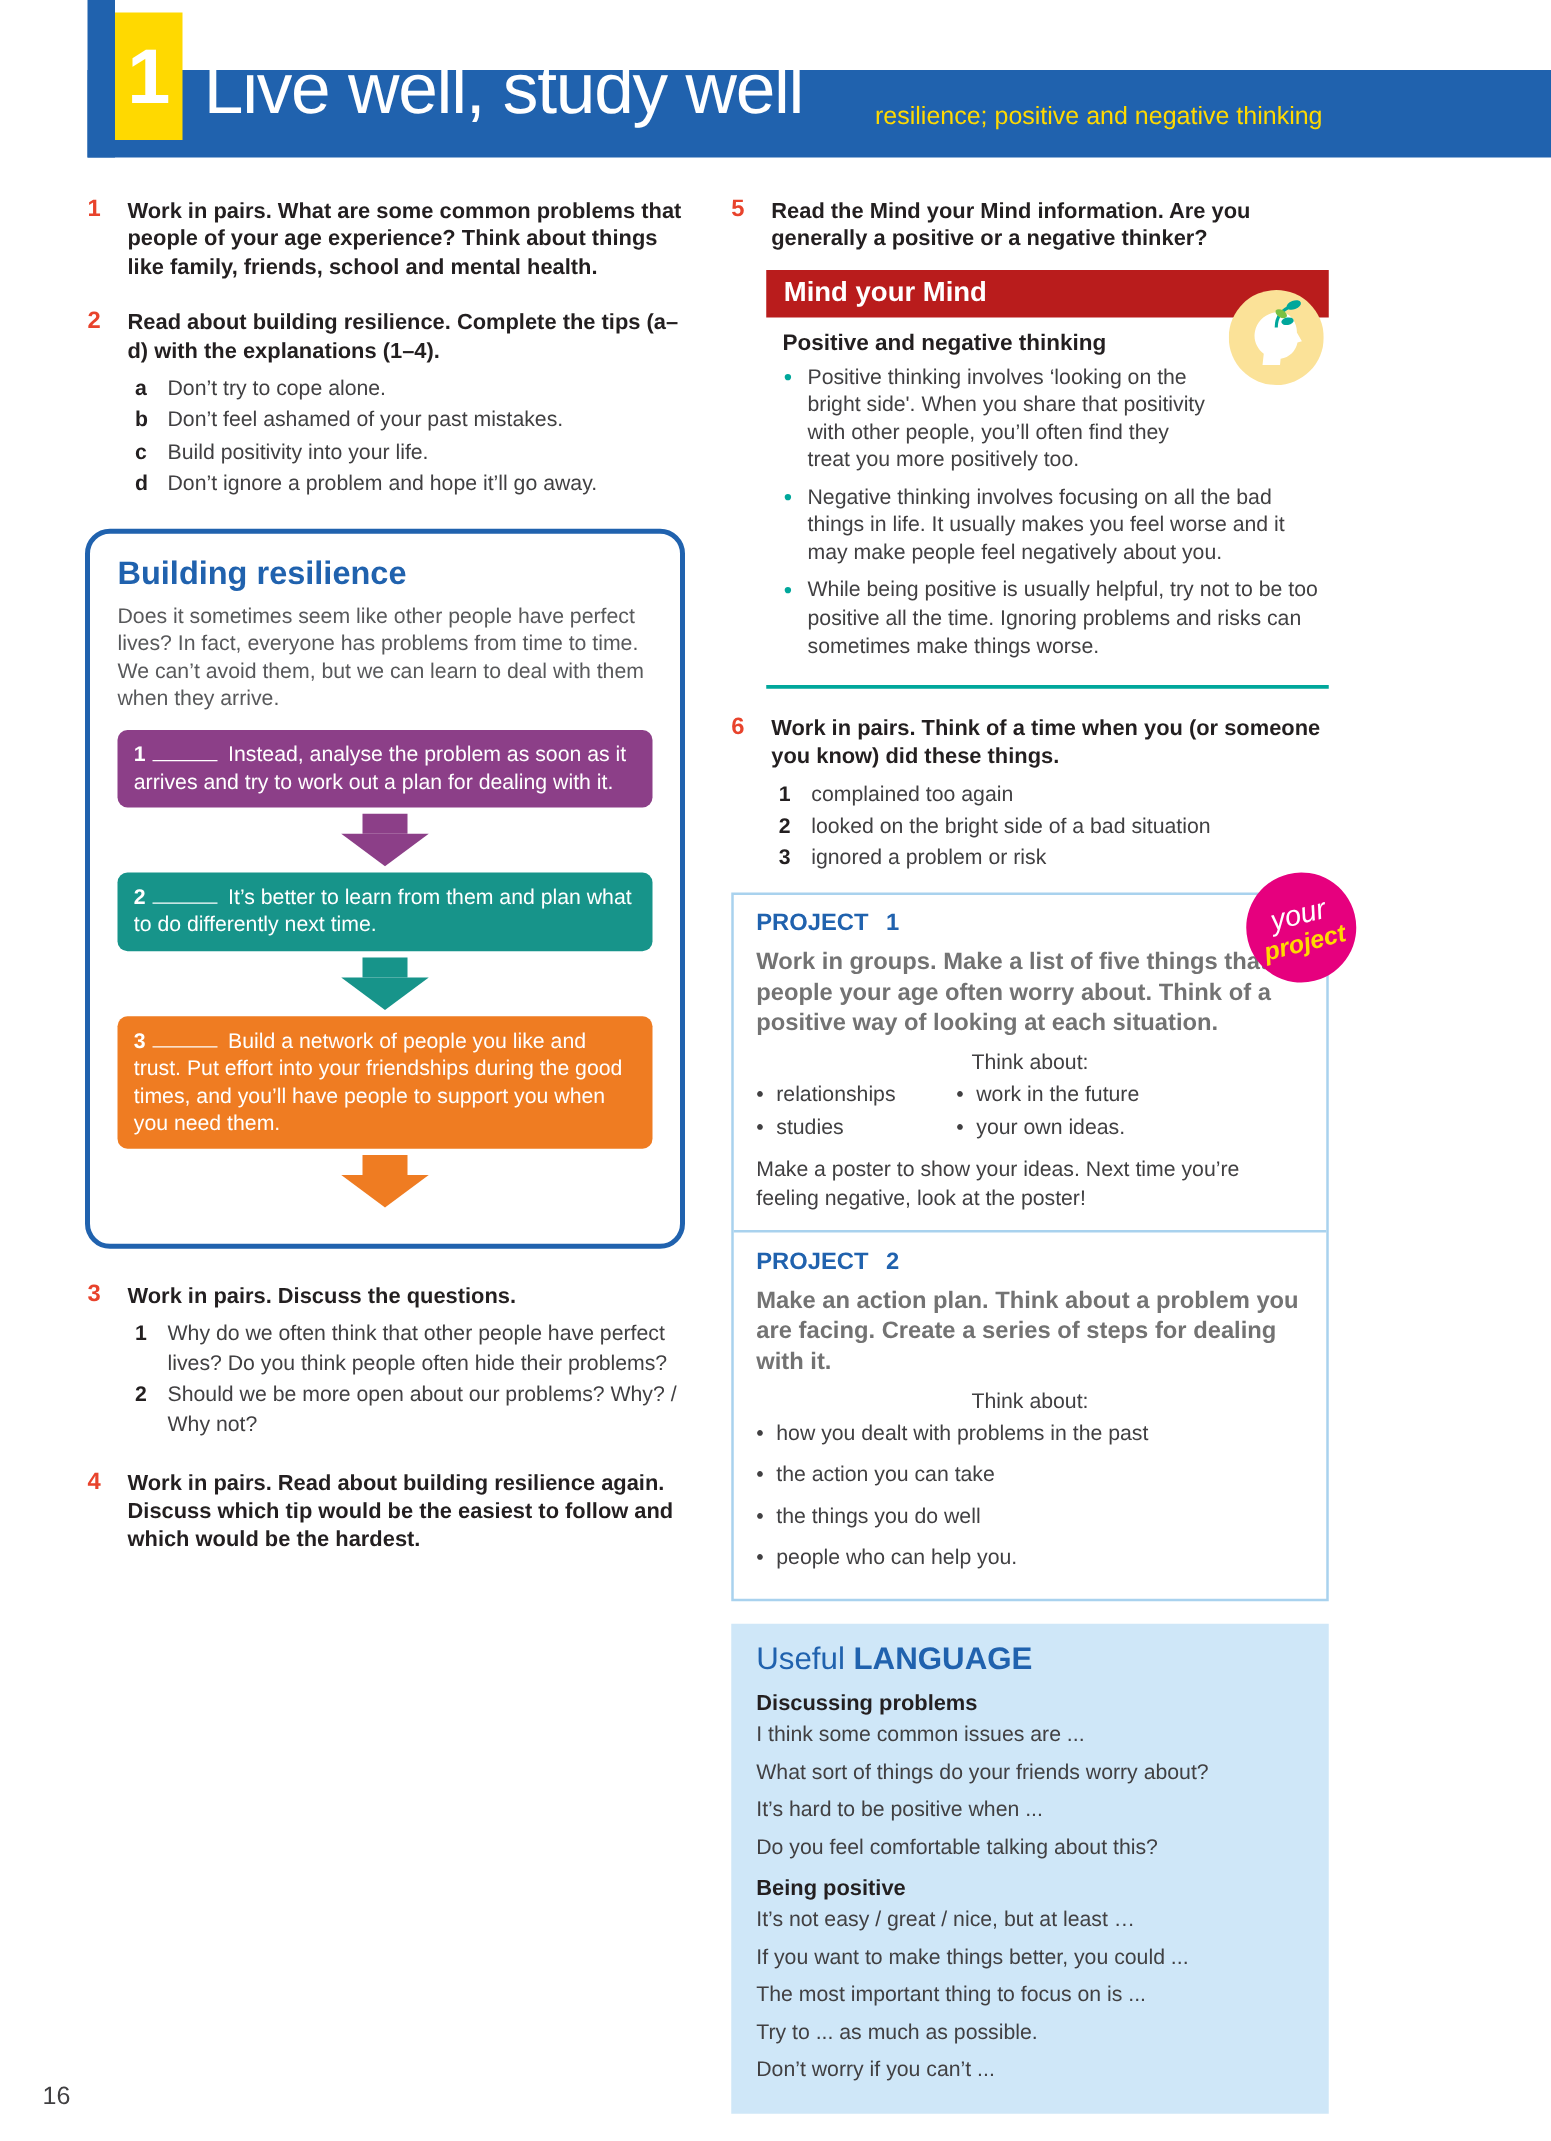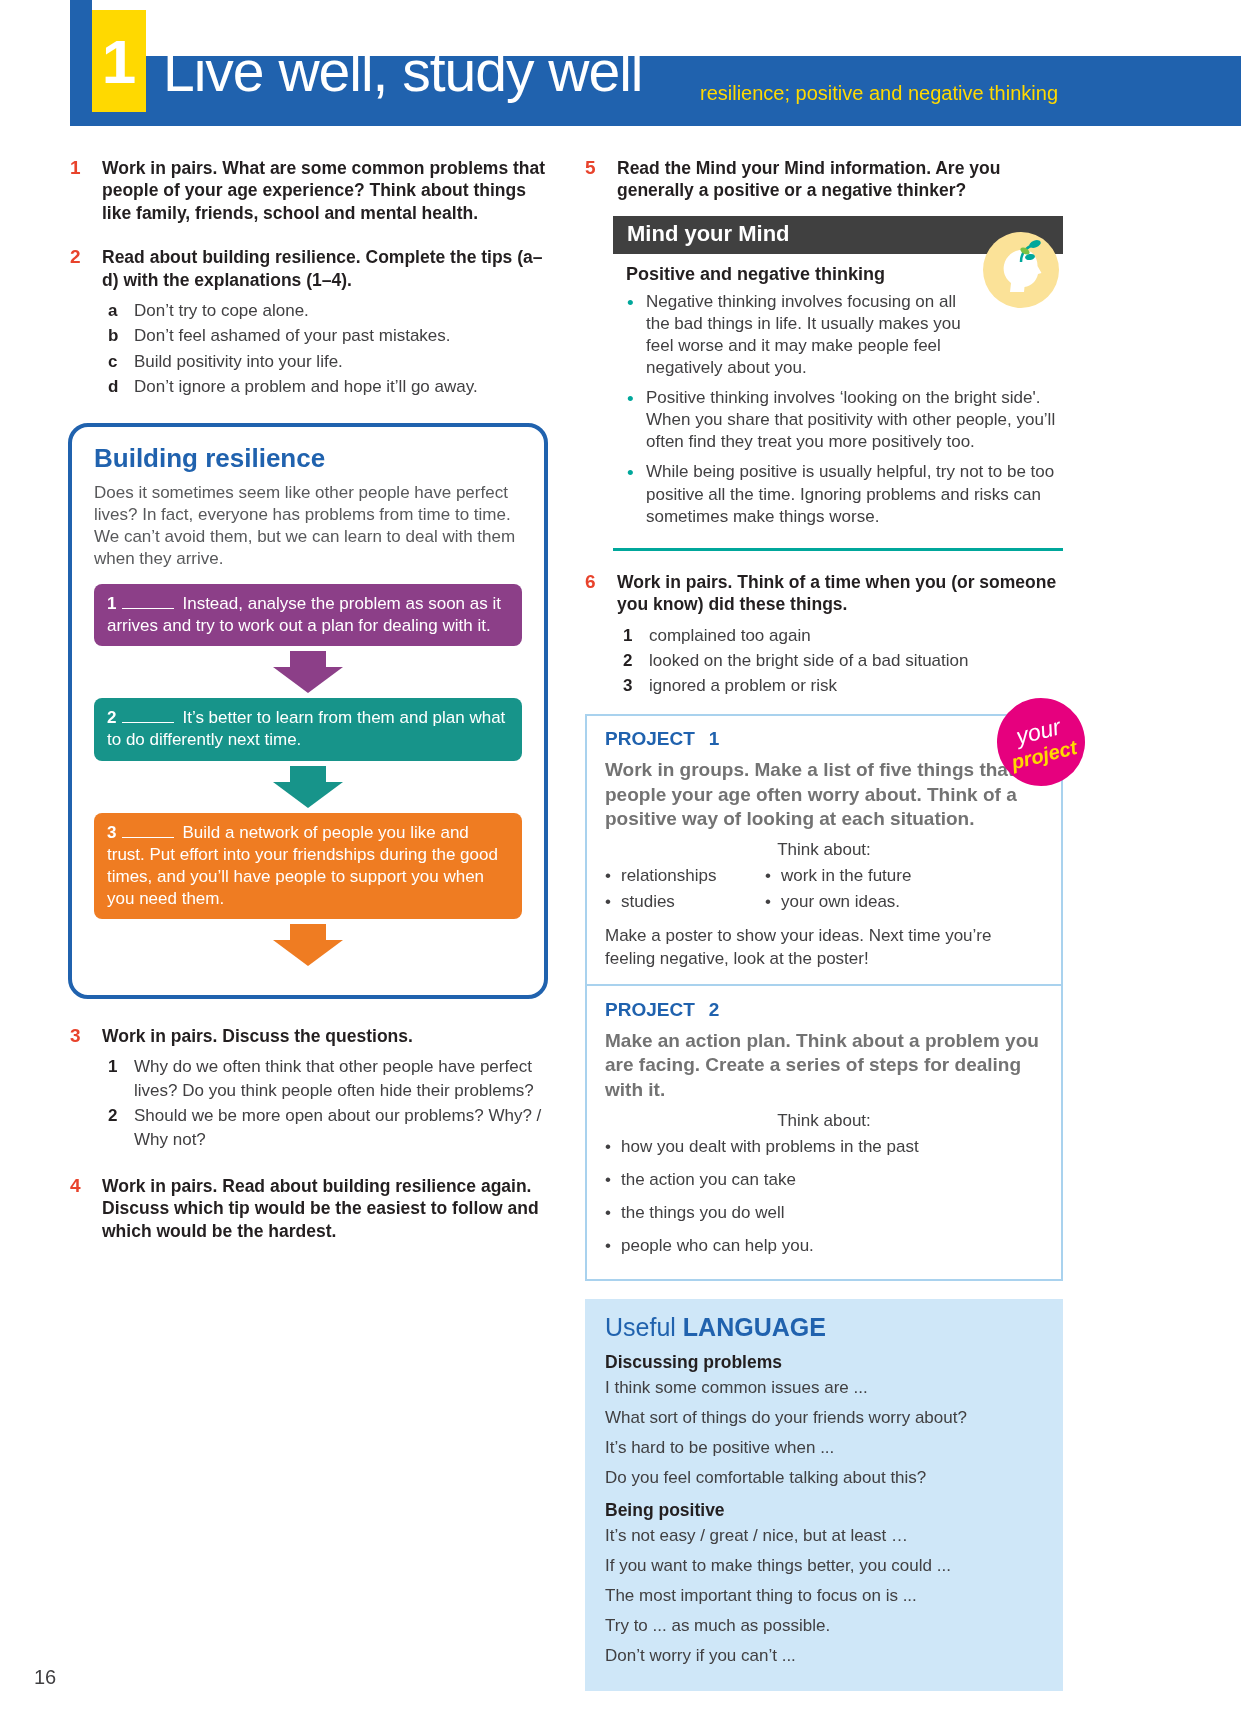--- a/index.html
+++ b/index.html
@@ -45,21 +45,21 @@
   .blank { display:inline-block; width:52px; height:13px; border-bottom:1.5px solid #ffffff; margin:0 8px 0 6px; }
   .flow-arrow { display:flex; flex-direction:column; align-items:center; margin:5px 0; }
   .flow-arrow .stem { width:36px; height:16px; }
   .flow-arrow .head { width:0; height:0; border-left:35px solid transparent; border-right:35px solid transparent; border-top:26px solid; }
   .flow-arrow.purple .stem { background:#8c3f88; } .flow-arrow.purple .head { border-top-color:#8c3f88; }
   .flow-arrow.tealc  .stem { background:#17948a; } .flow-arrow.tealc  .head { border-top-color:#17948a; }
   .flow-arrow.orange .stem { background:#ef7c22; } .flow-arrow.orange .head { border-top-color:#ef7c22; }
 
   
   .mind-box { position:relative; margin:14px 0 20px 28px; border-bottom:3px solid #00a79b; padding-bottom:12px; }
-  .mind-header { background:#404040; color:#ffffff; font-weight:bold; font-size:22px; padding:5px 14px 7px; }
+  .mind-header { background:#b91c1c; color:#ffffff; font-weight:bold; font-size:22px; padding:5px 14px 7px; }
   .mind-icon { position:absolute; top:16px; right:4px; width:76px; height:76px; }
   .mind-content { padding:0 2px 0 13px; }
   .icon-spacer { float:right; width:92px; height:86px; }
   .mind-sub { margin:10px 0 6px; font-weight:bold; font-size:18px; color:#231f20; }
   .mind-bullets { margin:0; padding:0; list-style:none; font-size:17px; line-height:1.3; color:#414042; }
   .mind-bullets li { position:relative; padding-left:20px; margin-bottom:8px; }
   .mind-bullets li::before { content:"•"; position:absolute; left:1px; color:#00a79b; font-size:19px; }
 
   
   .project-box { position:relative; border:2px solid #a9d2ee; margin-top:12px; padding:12px 18px 12px; }
@@ -217,22 +217,22 @@
           <path d="M38 30C38 22 42 16 50 13" stroke="#00a79b" stroke-width="2.5" fill="none"></path>
           <ellipse cx="52" cy="12" rx="6" ry="3.5" fill="#00a79b" transform="rotate(-20 52 12)"></ellipse>
           <ellipse cx="42" cy="19" rx="5" ry="3" fill="#7ac143" transform="rotate(30 42 19)"></ellipse>
           <ellipse cx="47" cy="25" rx="5" ry="3" fill="#00a79b" transform="rotate(-10 47 25)"></ellipse>
         </svg>
       </div>
       <div class="mind-content">
         <div class="icon-spacer"></div>
         <p class="mind-sub">Positive and negative thinking</p>
         <ul class="mind-bullets">
+          <li>Positive thinking involves ‘looking on the bright side'. When you share that positivity with other people, you’ll often find they treat you more positively too.</li>
           <li>Negative thinking involves focusing on all the bad things in life. It usually makes you feel worse and it may make people feel negatively about you.</li>
-          <li>Positive thinking involves ‘looking on the bright side'. When you share that positivity with other people, you’ll often find they treat you more positively too.</li>
           <li>While being positive is usually helpful, try not to be too positive all the time. Ignoring problems and risks can sometimes make things worse.</li>
         </ul>
       </div>
     </section>
 
     <section class="exercise" style="margin-bottom:14px;">
       <span class="ex-num">6</span>
       <div class="ex-body">
         <p class="ex-instruction">Work in pairs. Think of a time when you (or someone you know) did these things.</p>
         <div class="sub-list">

